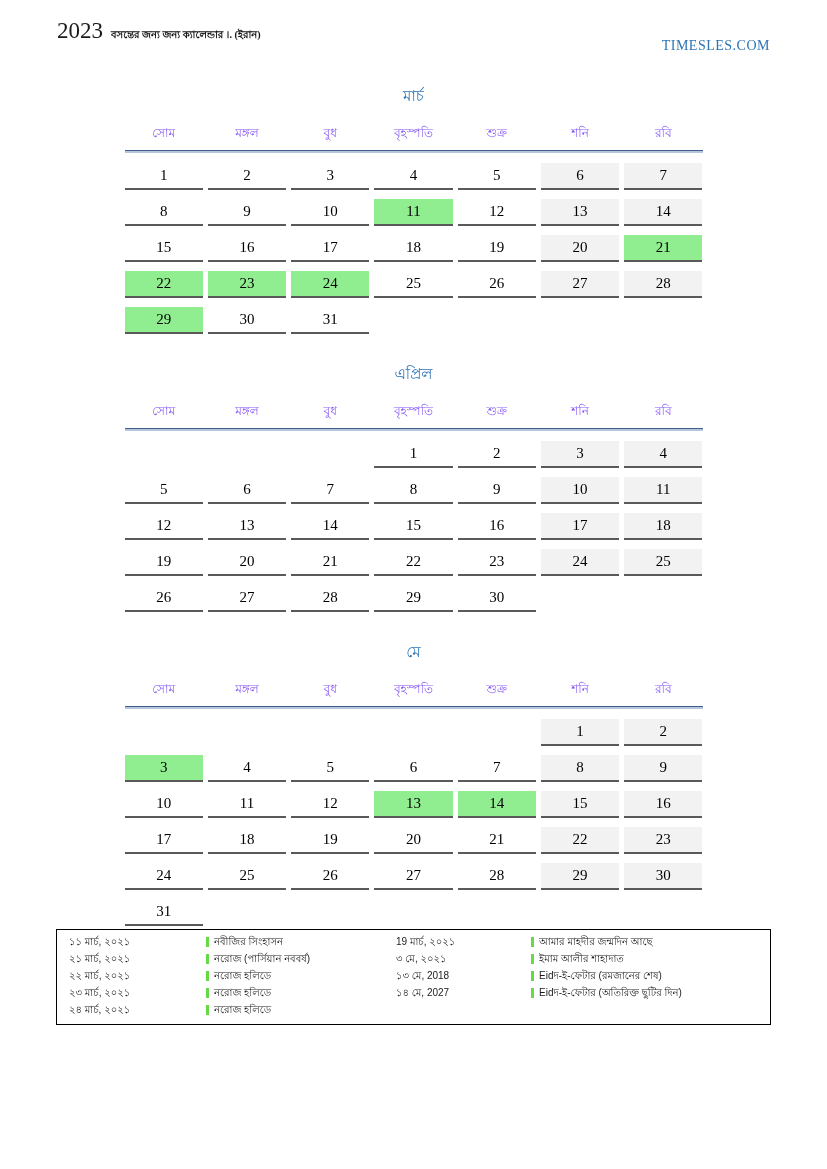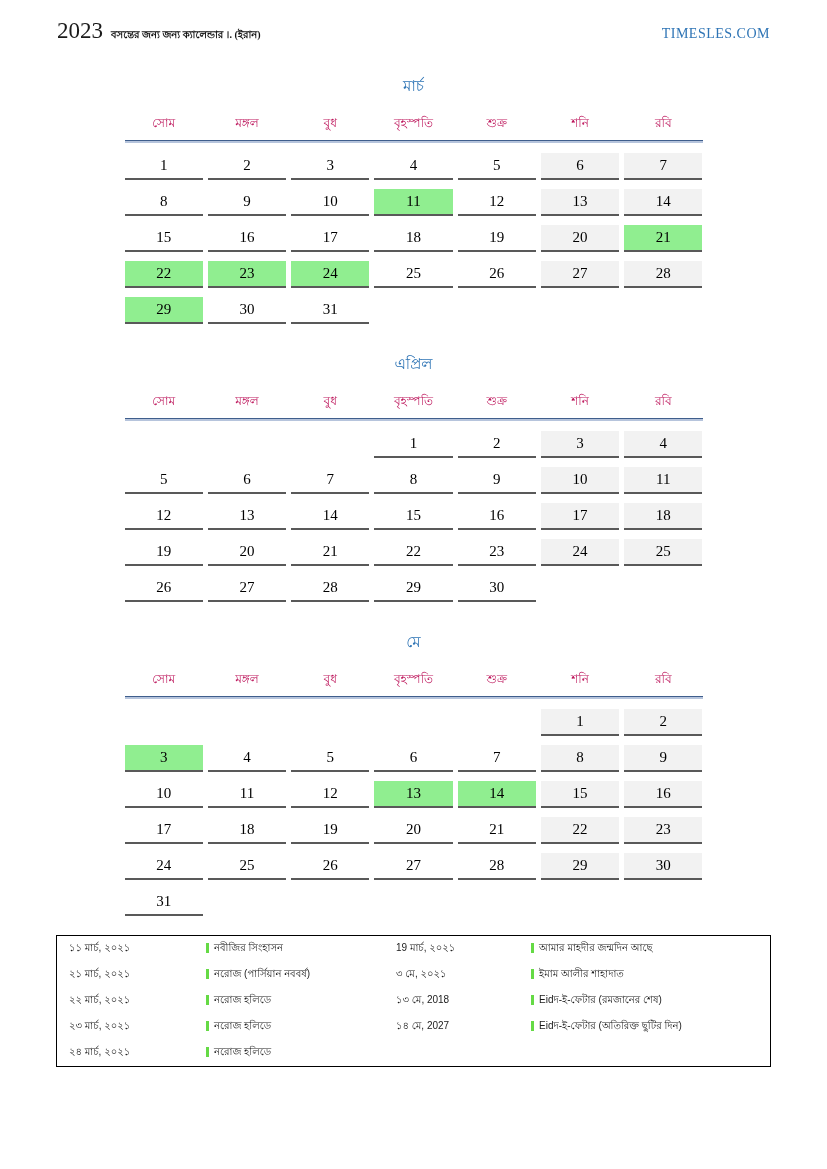--- a/index.html
+++ b/index.html
@@ -14,50 +14,50 @@
   }
   .page-header{
     display:flex;justify-content:space-between;align-items:flex-start;
     padding:18px 57px 0 57px;
   }
   .title-wrap{display:flex;align-items:baseline;gap:8px;}
   .title-year{font-size:23px;color:#1a1a1a;}
   .title-text{font-size:10px;font-weight:bold;color:#111;}
   .site-link{
     font-size:14px;color:var(--accent);letter-spacing:.5px;
-    text-decoration:none;cursor:pointer;margin-top:8px;
+    text-decoration:none;cursor:pointer;margin-top:20px;
   }
   .month{width:578px;margin:0 auto;}
   .month-title{
     text-align:center;color:var(--accent);font-size:15px;margin-top:28px;
     font-family:"Liberation Sans", sans-serif;
   }
   .month:first-of-type .month-title{margin-top:30px;}
   .weekday-row{
     display:grid;grid-template-columns:repeat(7,1fr);column-gap:5px;
     margin-top:15px;font-size:12px;text-align:center;
-    font-family:"Liberation Sans", sans-serif;color:#be185d;
+    font-family:"Liberation Sans", sans-serif;color:#8b5cf6;
   }
   .header-line{height:3px;background:var(--line-dark);border-bottom:2px solid var(--line-light);margin-top:6px;}
   .week-grid{
     display:grid;grid-template-columns:repeat(7,1fr);
     column-gap:5px;row-gap:9px;margin-top:10px;
   }
   .cell{
     height:27px;display:flex;align-items:center;justify-content:center;
     font-size:15px;border-bottom:2px solid var(--cell-border);background:#fff;
   }
   .cell.weekend{background:var(--weekend);}
   .cell.holiday{background:var(--holiday);}
   .cell.empty{border-bottom:none;background:transparent;}
   .legend-box{
-    width:715px;margin:19px 56px 0 56px;border:1px solid #000;
+    width:715px;margin:3px 56px 0 56px;border:1px solid #000;
     padding:6px 6px 9px 12px;
     display:grid;grid-template-columns:137px 190px 135px auto;
-    row-gap:15px;font-size:10px;line-height:11px;
+    row-gap:6px;font-size:10px;line-height:11px;
     font-family:"Liberation Sans", sans-serif;color:#1a1a1a;
   }
   .legend-label{display:flex;align-items:center;gap:5px;}
   .legend-bar{display:inline-block;width:3px;height:10px;background:var(--legend-green);flex:0 0 3px;}
 </style>
 </head>
 <body>
 
 <header class="page-header">
   <div class="title-wrap">

